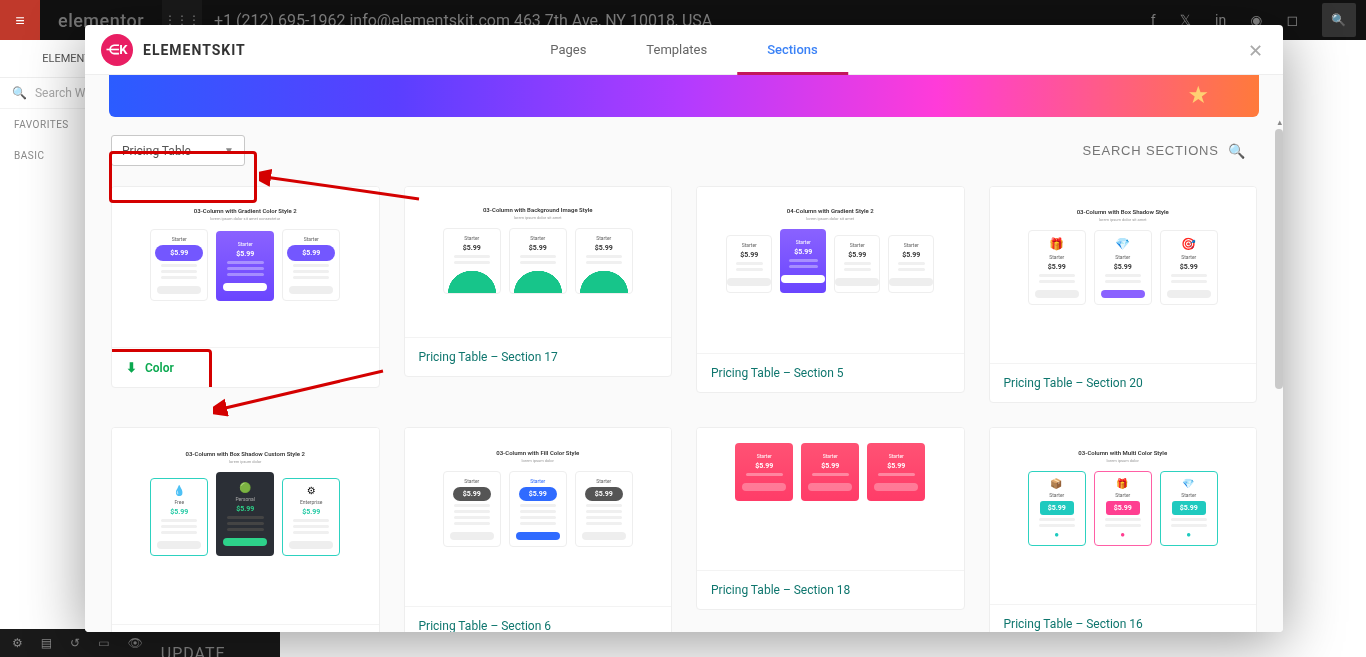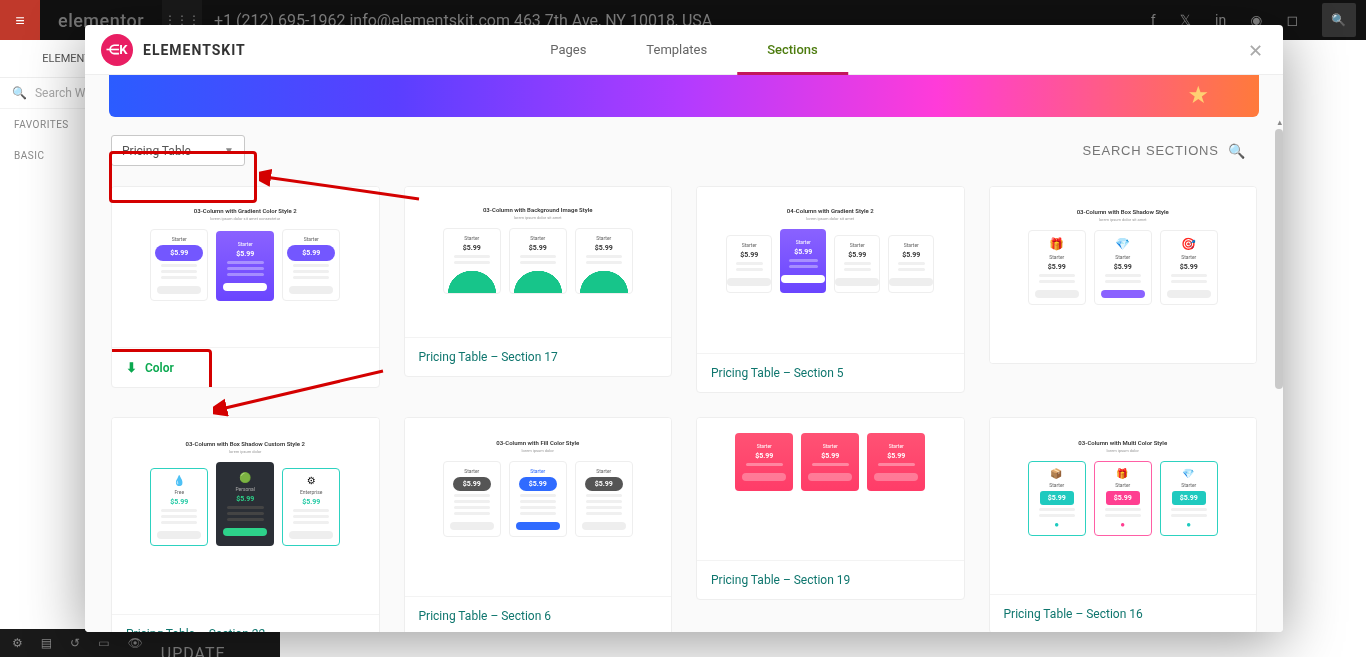--- a/index.html
+++ b/index.html
@@ -28,21 +28,21 @@
 
 .backdrop-canvas { position: absolute; left: 280px; right: 0; top: 40px; bottom: 0; background: #fff; }
 
 
 .modal { position: absolute; left: 85px; top: 25px; right: 83px; bottom: 25px; background: #fff; border-radius: 4px; box-shadow: 0 10px 60px rgba(0,0,0,0.4); display: flex; flex-direction: column; overflow: hidden; }
 .modal-header { height: 50px; display: flex; align-items: center; border-bottom: 1px solid #eee; position: relative; flex-shrink: 0; }
 .modal-header .logo { width: 32px; height: 32px; border-radius: 50%; background: #e91e63; margin: 0 10px 0 16px; display: flex; align-items: center; justify-content: center; color: #fff; font-weight: 700; font-size: 13px; }
 .modal-header .logo-text { font-weight: 700; color: #333; font-size: 14px; letter-spacing: 1px; }
 .modal-header .nav-tabs { position: absolute; left: 50%; transform: translateX(-50%); display: flex; height: 100%; }
 .modal-header .nav-tabs .tab { padding: 0 30px; display: flex; align-items: center; font-size: 13px; color: #666; cursor: pointer; position: relative; }
-.modal-header .nav-tabs .tab.active { color: #4d7c0f; font-weight: 500; }
+.modal-header .nav-tabs .tab.active { color: #3b82f6; font-weight: 500; }
 .modal-header .nav-tabs .tab.active::after { content: ""; position: absolute; left: 0; right: 0; bottom: -1px; height: 3px; background: #c2185b; }
 .modal-header .close { position: absolute; right: 14px; top: 50%; transform: translateY(-50%); color: #aaa; font-size: 18px; cursor: pointer; padding: 6px; }
 
 .modal-body { flex: 1; overflow: auto; background: #fafafa; position: relative; }
 .hero-banner { height: 42px; margin: 0 24px 0 24px; border-radius: 0 0 6px 6px; background: linear-gradient(90deg, #2b5cff 0%, #5a3fff 25%, #b23bff 50%, #ff3bd9 72%, #ff7a3b 100%); position: relative; }
 .hero-banner::after { content: "★"; position: absolute; right: 50px; top: 6px; color: #ffd072; font-size: 24px; }
 
 .filter-row { display: flex; align-items: center; justify-content: space-between; padding: 18px 36px 8px 26px; }
 .filter-select { min-width: 134px; height: 31px; border: 1px solid #c8c8c8; border-radius: 3px; background: #fff; display: flex; align-items: center; justify-content: space-between; padding: 0 10px; font-size: 12px; color: #555; cursor: pointer; }
 .filter-select .caret { color: #888; font-size: 10px; }
@@ -328,20 +328,21 @@
                   <div style="font-size:12px;">🎯</div>
                   <div class="pv-tag">Starter</div>
                   <div class="pv-price">$5.99</div>
                   <div class="pv-line"></div>
                   <div class="pv-line"></div>
                   <div class="pv-btn"></div>
                 </div>
             </div>
           </div>
         </div>
+        <div class="footer">Pricing Table – Section 20</div>
       </div>
 
       <div class="card">
         <div class="preview" style="height:196px;">
           <div class="pv-inner">
             <div class="pv-title">03-Column with Box Shadow Custom Style 2</div>
             <div class="pv-sub">lorem ipsum dolor</div>
             <div class="pv-cols">
               <div class="pv-col outline-teal">
                   <div style="font-size:10px;">💧</div>
@@ -434,21 +435,21 @@
                 </div>
               <div class="pv-col red tall">
                   <div class="pv-tag">Starter</div>
                   <div class="pv-price">$5.99</div>
                   <div class="pv-line" style="background:rgba(255,255,255,.35);"></div>
                   <div class="pv-btn" style="background:rgba(255,255,255,.3);"></div>
                 </div>
             </div>
           </div>
         </div>
-        <div class="footer">Pricing Table – Section 19</div>
+        <div class="footer">Pricing Table – Section 18</div>
       </div>
 
       <div class="card">
         <div class="preview" style="height:176px;">
           <div class="pv-inner">
             <div class="pv-title">03-Column with Multi Color Style</div>
             <div class="pv-sub">lorem ipsum dolor</div>
             <div class="pv-cols">
               <div class="pv-col outline-teal">
                   <div style="font-size:10px;">📦</div>

